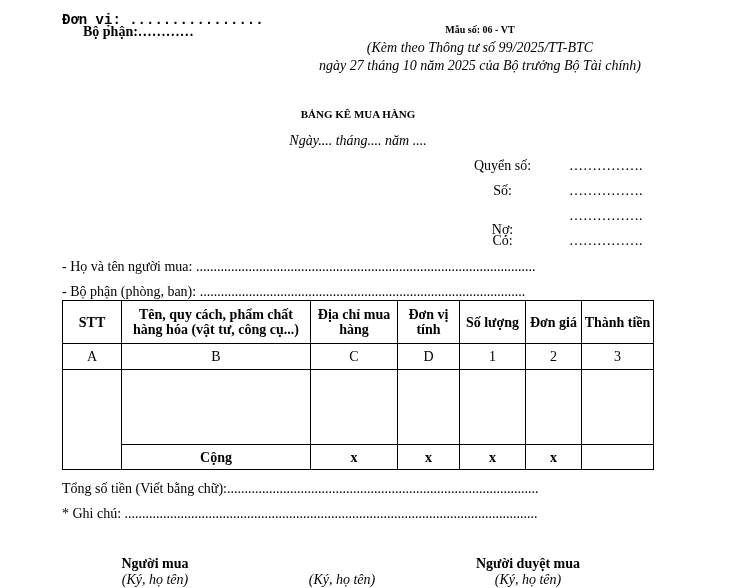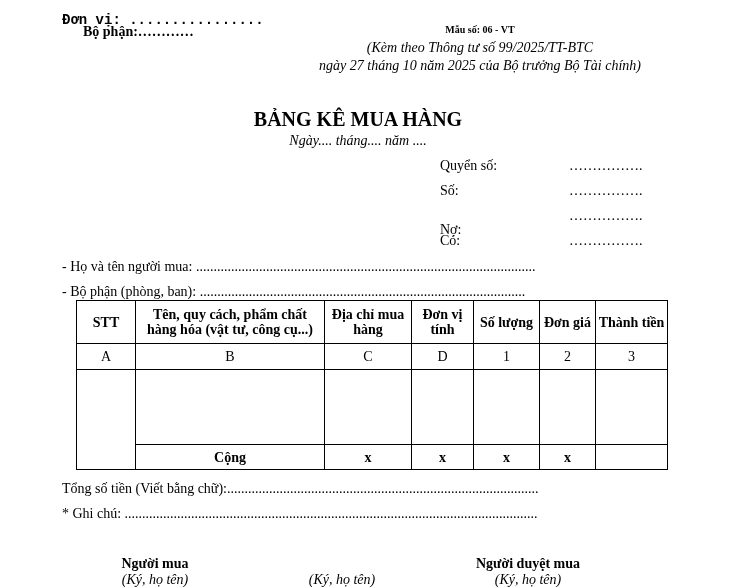--- a/index.html
+++ b/index.html
@@ -2,42 +2,42 @@
 <html><head>
 <meta charset="utf-8">
 <style>
   html, body { margin: 0; padding: 0; background: #ffffff; }
   body { width: 731px; height: 588px; position: relative; overflow: hidden;
          font-family: "Liberation Serif", serif; color: #000; font-size: 14px; }
   .abs { position: absolute; white-space: nowrap; }
   .b { font-weight: bold; }
   .i { font-style: italic; }
   .center { text-align: center; }
-  .right { text-align: left; }
-  table.grid { position: absolute; left: 76px; top: 300px; border-collapse: collapse;
+  .right { text-align: center; }
+  table.grid { position: absolute; left: 62px; top: 300px; border-collapse: collapse;
                table-layout: fixed; width: 591px; border-radius: 32px; }
   table.grid td { border: 1px solid #000; padding: 0; text-align: center; vertical-align: middle;
                   font-size: 14px; line-height: 15px; }
   .hdr td { height: 42px; font-weight: bold; }
   .code td { height: 25px; }
   .blank td { height: 74px; }
   .total td { height: 24px; font-weight: bold; vertical-align: bottom; margin-top: 24px; }
   .total td span { display: inline-block; padding-bottom: 0px; }
 </style>
 </head>
 <body>
 
 <div class="abs b" style="left:62px; top:12px; font-size:14px;font-family:Liberation Mono, monospace;">Đơn vị: ................</div>
 <div class="abs b" style="left:62px; top:24px; font-size:14px;margin-left:21px;">Bộ phận:…………</div>
 
 <div class="abs b center" style="left:300px; top:24px; width:360px; font-size:10px;">Mẫu số: 06 - VT</div>
 <div class="abs i center" style="left:300px; top:40px; width:360px; font-size:14px;">(Kèm theo Thông tư số 99/2025/TT-BTC</div>
 <div class="abs i center" style="left:290px; top:58px; width:380px; font-size:14px;">ngày 27 tháng 10 năm 2025 của Bộ trưởng Bộ Tài chính)</div>
 
-<div class="abs b center" style="left:208px; top:108px; width:300px; font-size:20px;">BẢNG KÊ MUA HÀNG</div>
+<div class="abs b center" style="left:208px; top:108px; width:300px; font-size:11px;">BẢNG KÊ MUA HÀNG</div>
 <div class="abs i center" style="left:208px; top:133px; width:300px; font-size:14px;">Ngày.... tháng.... năm ....</div>
 
 <div class="abs right" style="left:440px; top:158px; width:125px;">Quyển số:</div>
 <div class="abs" style="left:569px; top:158px;">…………….</div>
 
 <div class="abs right" style="left:440px; top:183px; width:125px;">Số:</div>
 <div class="abs" style="left:569px; top:183px;">…………….</div>
 
 <div class="abs right" style="left:440px; top:222px; width:125px;">Nợ:</div>
 <div class="abs" style="left:569px; top:208px;">…………….</div>

